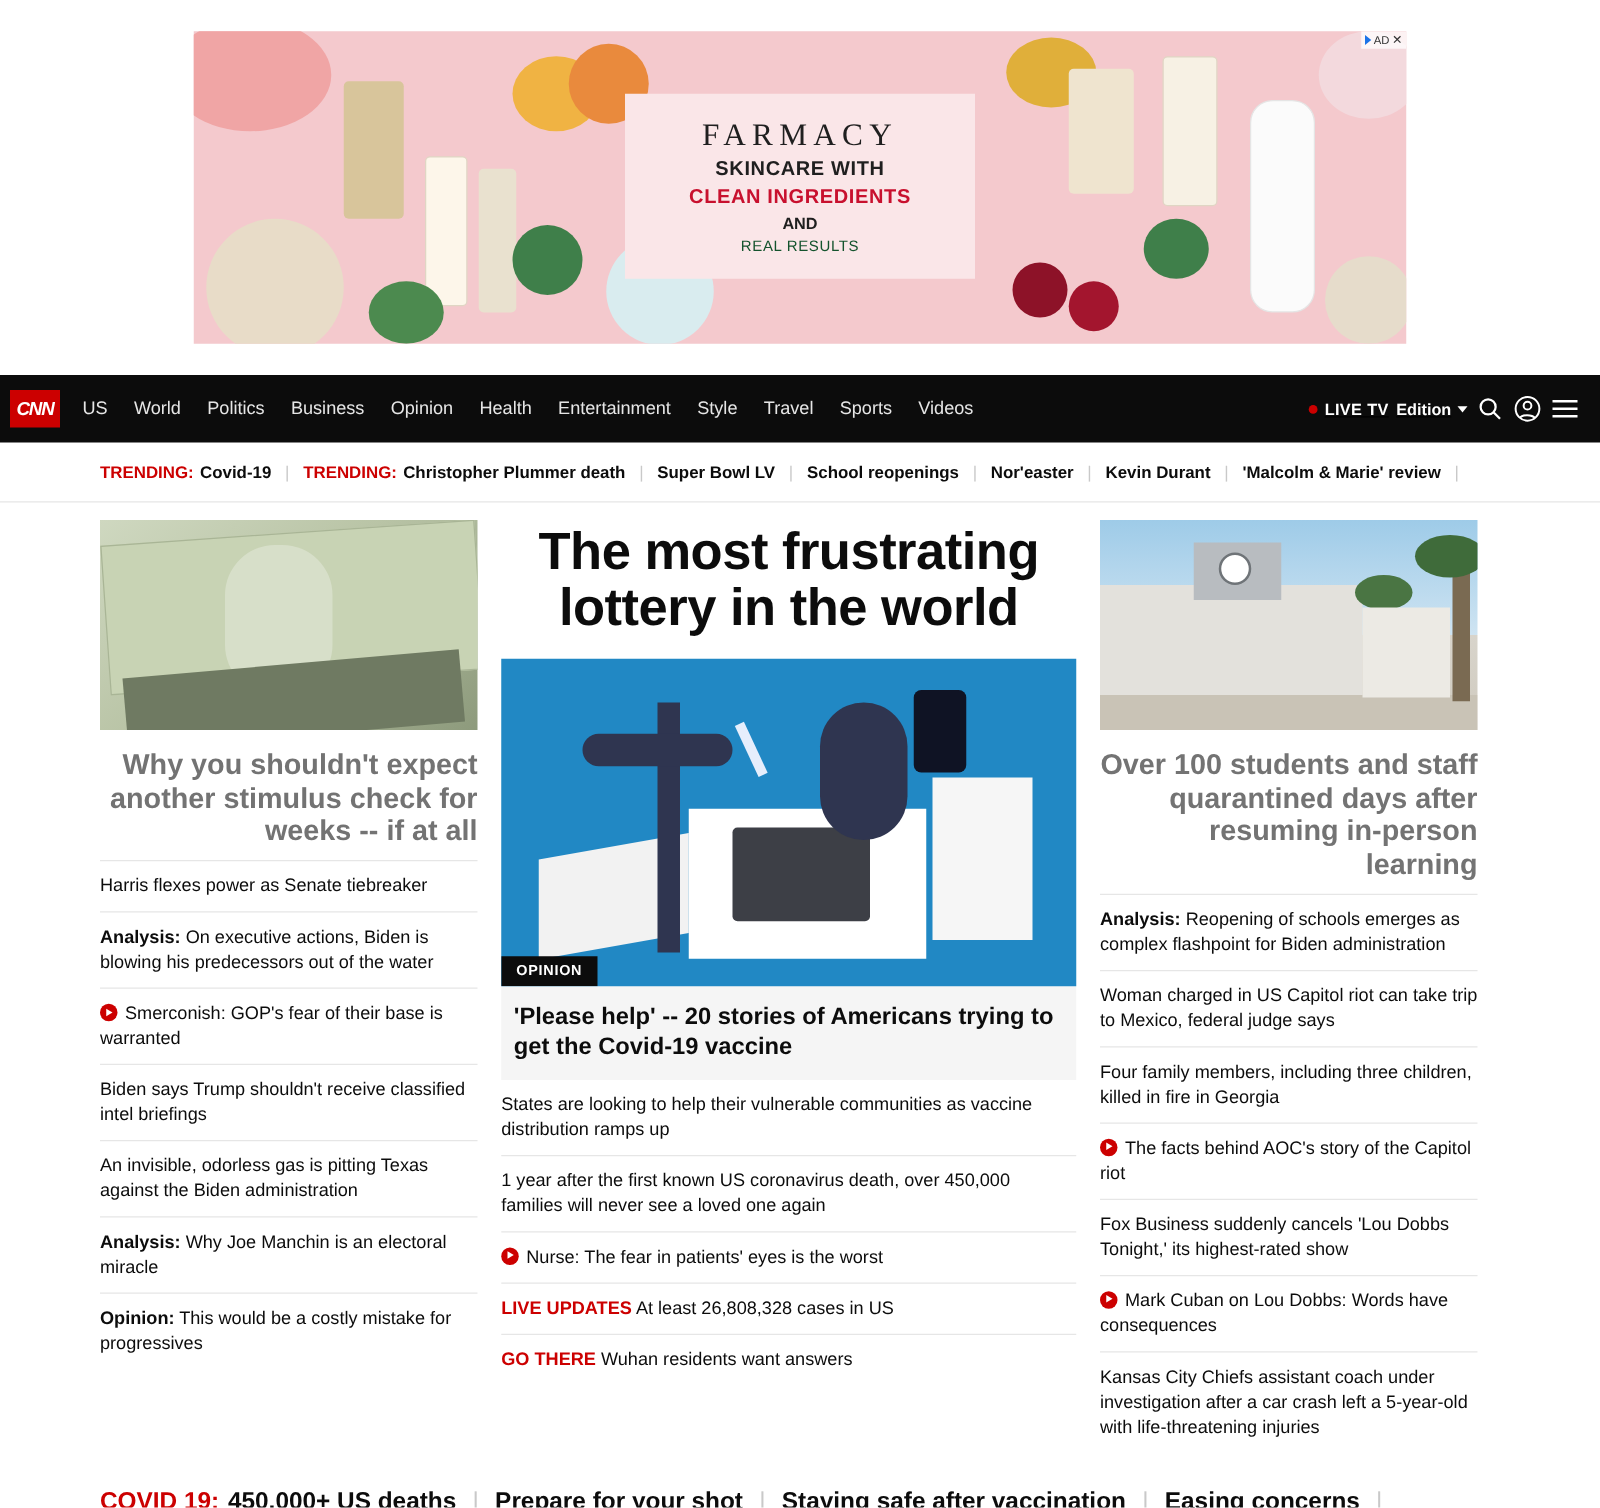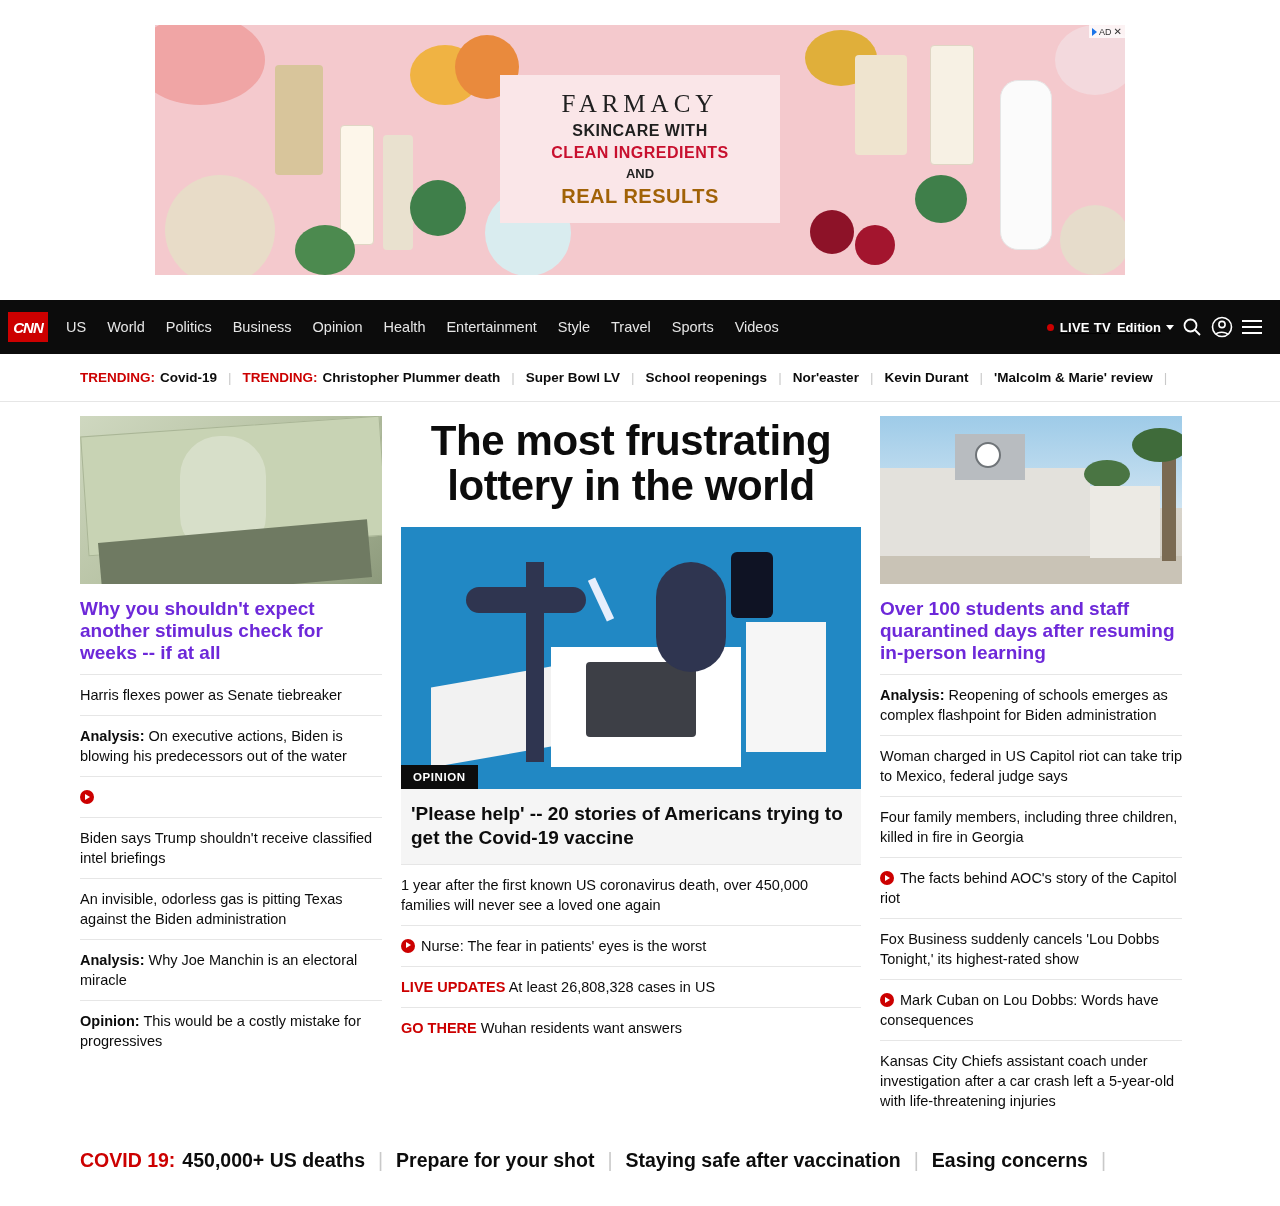--- a/index.html
+++ b/index.html
@@ -42,21 +42,21 @@
     display: flex; flex-direction: column; align-items: center; justify-content: center;
     gap: 4px; z-index: 3;
   }
   .ad-brand {
     font-size: 25px; letter-spacing: 5px; color: #1f1f1f; font-weight: 400;
     font-family: "Liberation Serif", serif;
   }
   .ad-l1 { font-size: 16px; font-weight: bold; color: #1f1f1f; letter-spacing: .5px; }
   .ad-l2 { font-size: 16px; font-weight: bold; color: #c8102e; letter-spacing: .5px; }
   .ad-l3 { font-size: 13px; font-weight: bold; color: #1f1f1f; }
-  .ad-l4 { font-size: 20px; font-weight: bold; color: #a16207; letter-spacing: .5px; }
+  .ad-l4 { font-size: 12px; font-weight: normal; color: #14532d; letter-spacing: .5px; }
   
   .blob { position: absolute; border-radius: 50%; }
   .bottle { position: absolute; border-radius: 4px; }
 
   
   .nav {
     height: 54px; background: #0c0c0c; display: flex; align-items: center;
     padding: 0 16px 0 0;
   }
   .cnn-logo {
@@ -94,22 +94,23 @@
 
   
   .main {
     display: grid;
     grid-template-columns: 302px 460px 302px;
     gap: 19px;
     padding: 14px 80px 0 80px;
   }
   .thumb { width: 100%; height: 168px; position: relative; overflow: hidden; }
   .col-head {
-    font-size: 19px; line-height: 1.16; font-weight: bold; color: #6d28d9;
+    font-size: 23px; line-height: 1.16; font-weight: bold; color: #737373;
     margin: 14px 0 10px 0;
+    text-align: right;
   }
   .list-item {
     font-size: 14.5px; line-height: 1.38; color: #0c0c0c;
     padding: 10px 0; border-top: 1px solid #e6e6e6;
   }
   .list-item:first-of-type { border-top: 1px solid #e6e6e6; }
   .kicker { font-weight: bold; }
   .play {
     display: inline-block; width: 14px; height: 14px; border-radius: 50%;
     background: #cc0000; position: relative; margin-right: 6px; vertical-align: -2px;
@@ -277,21 +278,21 @@
     <div class="col-head">Why you shouldn't expect another stimulus check for weeks -- if at all</div>
 
     <div class="list-item">
       <span>Harris flexes power as Senate tiebreaker</span>
     </div>
     <div class="list-item">
       <span class="kicker">Analysis:</span>
       <span>On executive actions, Biden is blowing his predecessors out of the water</span>
     </div>
     <div class="list-item">
-      <span class="play"></span>
+      <span class="play"></span><span>Smerconish: GOP's fear of their base is warranted</span>
     </div>
     <div class="list-item">
       <span>Biden says Trump shouldn't receive classified intel briefings</span>
     </div>
     <div class="list-item">
       <span>An invisible, odorless gas is pitting Texas against the Biden administration</span>
     </div>
     <div class="list-item">
       <span class="kicker">Analysis:</span>
       <span>Why Joe Manchin is an electoral miracle</span>
@@ -311,20 +312,23 @@
       <div style="position:absolute;left:345px;top:95px;width:80px;height:130px;background:#f6f6f6;"></div>
       <div style="position:absolute;left:125px;top:35px;width:18px;height:200px;background:#2f3550;"></div>
       <div style="position:absolute;left:65px;top:60px;width:120px;height:26px;background:#2f3550;border-radius:13px;"></div>
       <div style="position:absolute;left:255px;top:35px;width:70px;height:110px;background:#2f3550;border-radius:35px;"></div>
       <div style="position:absolute;left:330px;top:25px;width:42px;height:66px;background:#0f1324;border-radius:6px;"></div>
       <div style="position:absolute;left:196px;top:50px;width:8px;height:45px;background:#e6eefc;transform:rotate(-25deg);"></div>
       <div class="opinion-badge">OPINION</div>
     </div>
     <div class="hero-headline">'Please help' -- 20 stories of Americans trying to get the Covid-19 vaccine</div>
 
+    <div class="list-item" style="border-top:none;">
+      <span>States are looking to help their vulnerable communities as vaccine distribution ramps up</span>
+    </div>
     <div class="list-item">
       <span>1 year after the first known US coronavirus death, over 450,000 families will never see a loved one again</span>
     </div>
     <div class="list-item">
       <span class="play"></span><span>Nurse: The fear in patients' eyes is the worst</span>
     </div>
     <div class="list-item">
       <span class="live-updates">LIVE UPDATES</span>
       <span>At least 26,808,328 cases in US</span>
     </div>

